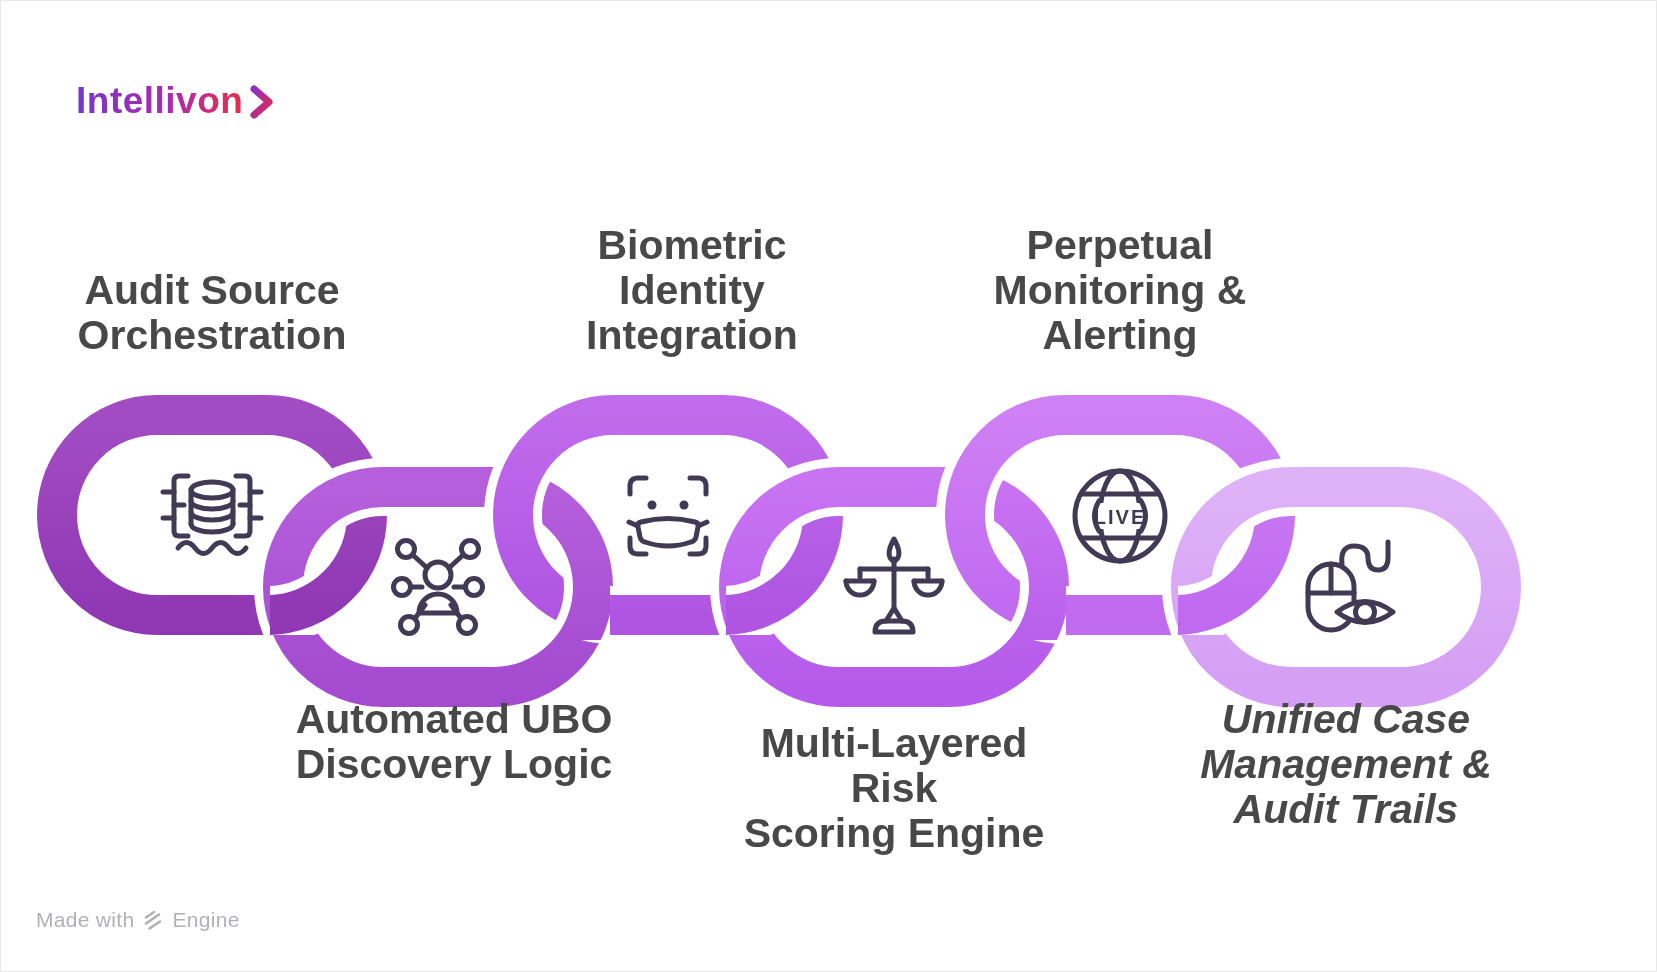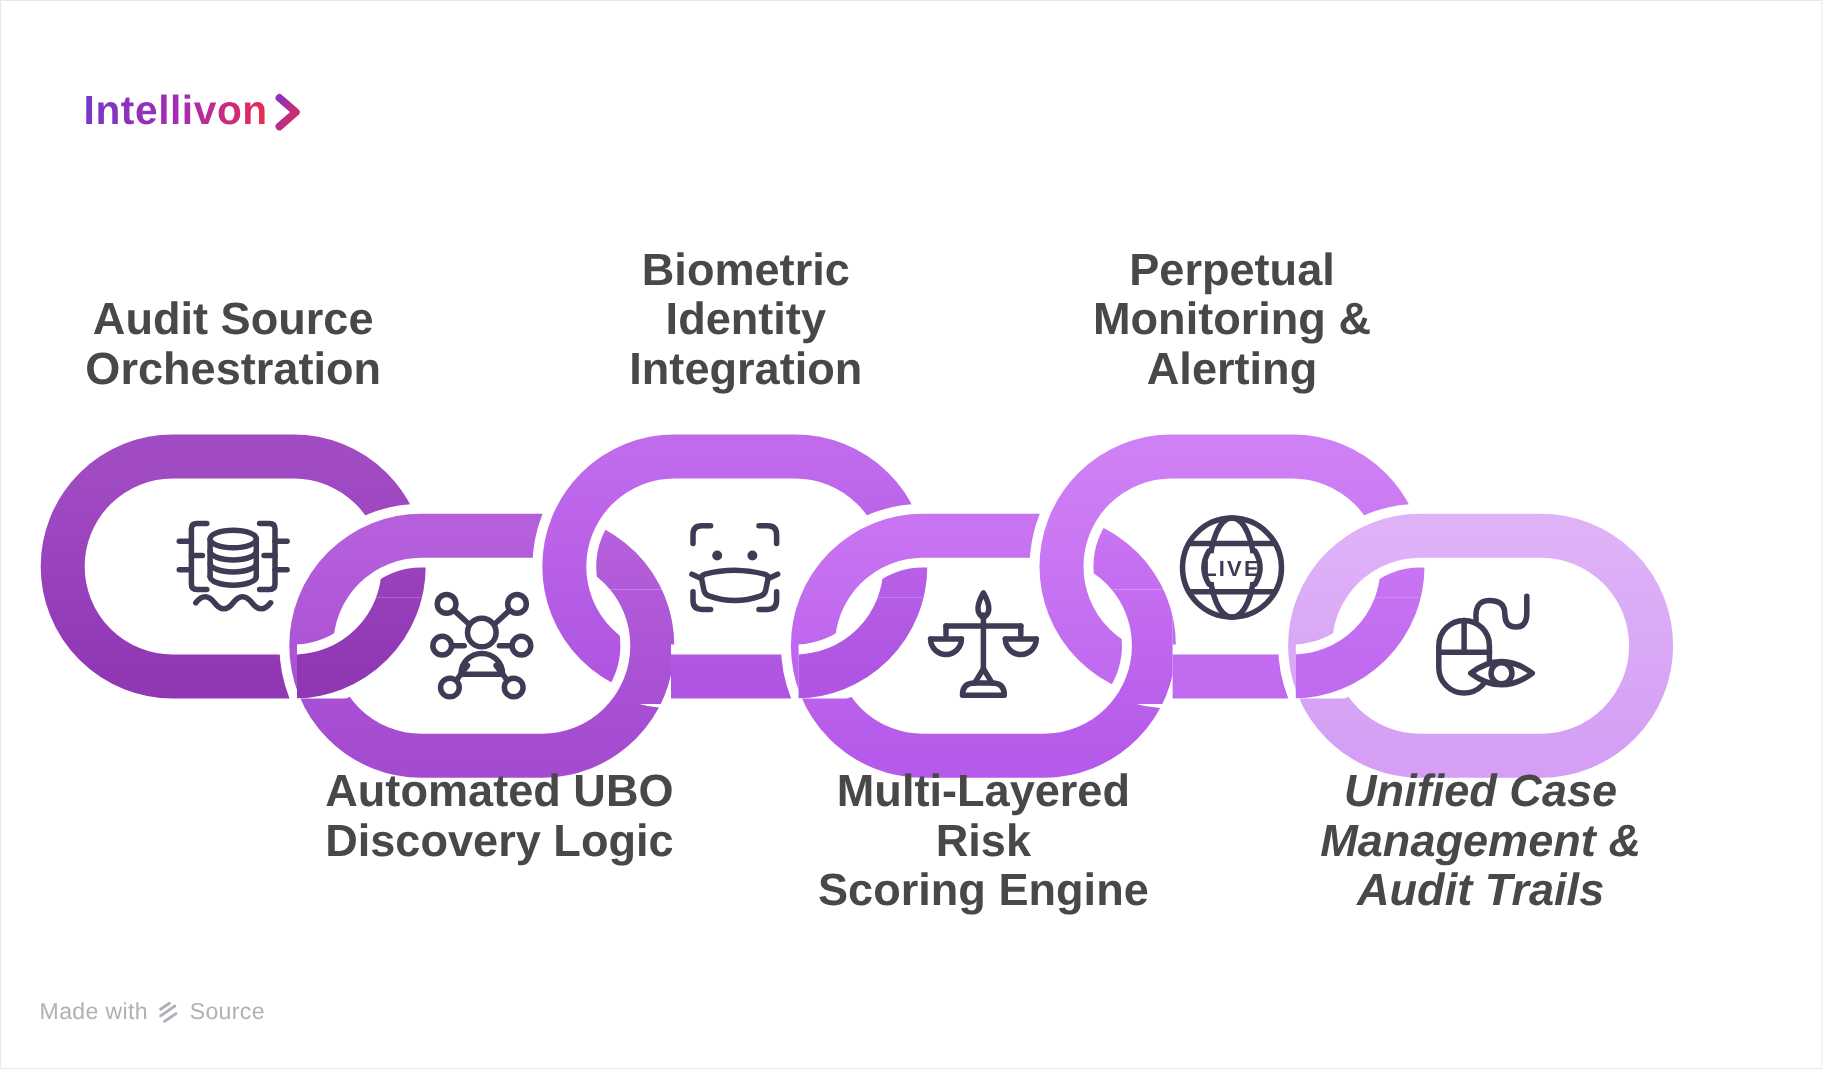--- a/index.html
+++ b/index.html
@@ -227,36 +227,36 @@
         <path d="M45,36 V65"></path>
       <path class="fw" d="M51,84 Q79,63 107,84 Q79,105 51,84 Z"></path>
       <circle cx="79" cy="84" r="9.5"></circle>
     </g>
   </svg>
 
   <div class="link-label top-label" style="left:42px;">Audit Source
 Orchestration</div>
   <div class="link-label bottom-label" style="left:284px;">Automated UBO
 Discovery Logic</div>
-  <div class="link-label top-label" style="left:508px;">Biometric Identity
+  <div class="link-label top-label" style="left:522px;">Biometric Identity
 Integration</div>
-  <div class="link-label bottom-label" style="left:724px;">Multi-Layered Risk
+  <div class="link-label bottom-label" style="left:724px;margin-top:24px;">Multi-Layered Risk
 Scoring Engine</div>
   <div class="link-label top-label" style="left:950px;">Perpetual
 Monitoring &amp;
 Alerting</div>
   <div class="link-label bottom-label" style="left:1176px;font-style:italic;">Unified Case
 Management &amp;
 Audit Trails</div>
 
   <div class="watermark">
     <span>Made with</span>
     <svg width="22" height="22" viewBox="0 0 22 22">
       <g stroke="#b2afb6" stroke-width="2.6" stroke-linecap="round" fill="none">
         <path d="M4,8.5 L12,3"></path>
         <path d="M4,14.5 L17,5.5"></path>
         <path d="M7.5,19.5 L18,12.5"></path>
       </g>
     </svg>
-    <span>Source</span>
+    <span>Engine</span>
   </div>
 
 </div>
 
 </body></html>

